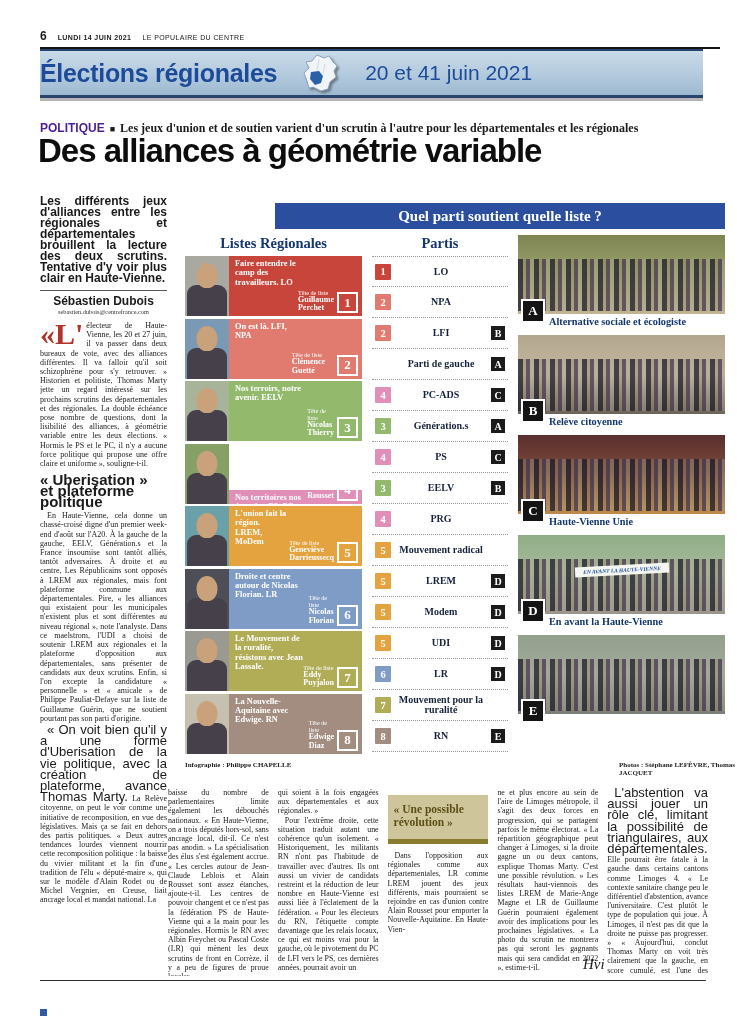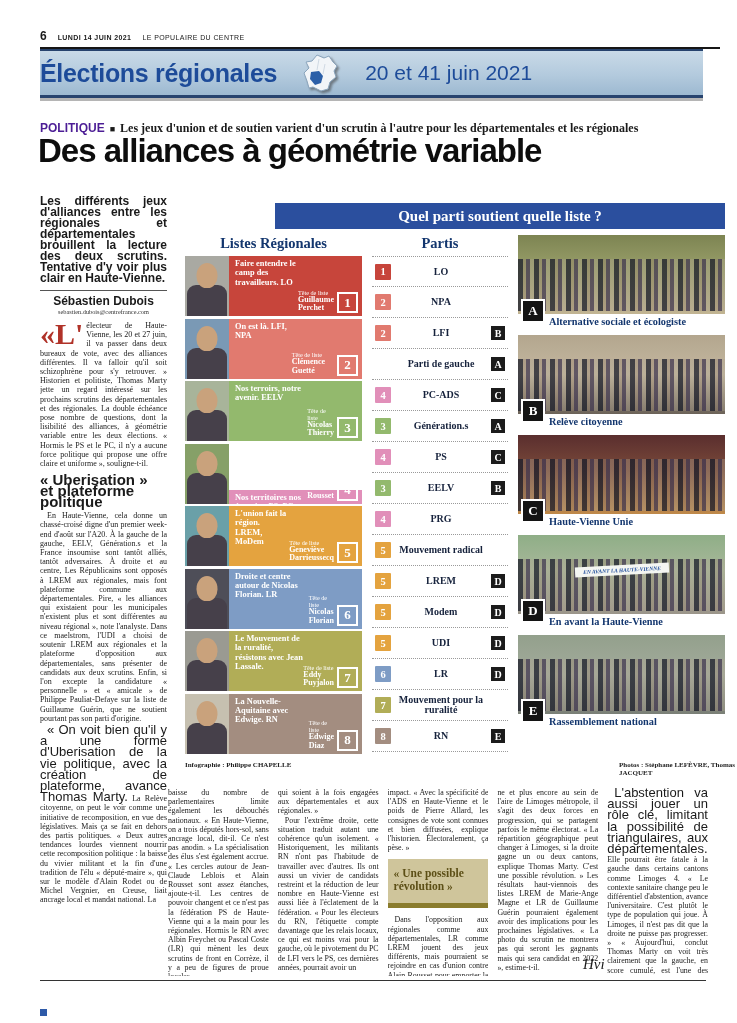--- a/index.html
+++ b/index.html
@@ -393,41 +393,39 @@
             <div class="photo-banner">EN AVANT LA HAUTE-VIENNE</div>
             <div class="dept-letter">D</div>
           </div>
           <div class="dept-caption">En avant la Haute-Vienne</div>
         </div>
 
         <div class="dept-row">
           <div class="dept-photo gp5">
             <div class="dept-letter">E</div>
           </div>
-          <div class="dept-caption">Rassemblement national</div>
         </div>
       </div>
     </div>
 
     <div class="credits">
       <span class="credit-info">Infographie : Philippe CHAPELLE</span>
       <span class="credit-photos">Photos : Stéphane LEFÈVRE, Thomas JOUHANNAUD et Franck JACQUET</span>
     </div>
   </div>
 
   <div class="bottom">
     <div class="bcol">
       <p>baisse du nombre de parlementaires limite également les débouchés nationaux. « En Haute-Vienne, on a trois députés hors-sol, sans ancrage local, dit-il. Ce n'est pas anodin. » La spécialisation des élus s'est également accrue. « Les cercles autour de Jean-Claude Leblois et Alain Rousset sont assez étanches, ajoute-t-il. Les centres de pouvoir changent et ce n'est pas la fédération PS de Haute-Vienne qui a la main pour les régionales. Hormis le RN avec Albin Freychet ou Pascal Coste (LR) qui mènent les deux scrutins de front en Corrèze, il y a peu de figures de proue locales</p>
     </div>
     <div class="bcol">
       <p>qui soient à la fois engagées aux départementales et aux régionales. »</p>
       <p class="ind">Pour l'extrême droite, cette situation traduit autant une cohérence qu'un isolement. « Historiquement, les militants RN n'ont pas l'habitude de travailler avec d'autres. Ils ont aussi un vivier de candidats restreint et la réduction de leur nombre en Haute-Vienne est aussi liée à l'éclatement de la fédération. « Pour les électeurs du RN, l'étiquette compte davantage que les relais locaux, ce qui est moins vrai pour la gauche, où le pivotement du PC de LFI vers le PS, ces dernières années, pourrait avoir un</p>
     </div>
     <div class="bcol">
-      <p>impact. « Avec la spécificité de l'ADS en Haute-Vienne et le poids de Pierre Allard, les consignes de vote sont connues et bien diffusées, explique l'historien. Électoralement, ça pèse. »</p>
       <div class="pullquote">« Une possible révolution »</div>
       <p class="ind">Dans l'opposition aux régionales comme aux départementales, LR comme LREM jouent des jeux différents, mais pourraient se rejoindre en cas d'union contre Alain Rousset pour emporter la Nouvelle-Aquitaine. En Haute-Vien-</p>
     </div>
     <div class="bcol">
       <p>ne et plus encore au sein de l'aire de Limoges métropole, il s'agit des deux forces en progression, qui se partagent parfois le même électorat. « La répartition géographique peut changer à Limoges, si la droite gagne un ou deux cantons, explique Thomas Marty. C'est une possible révolution. » Les résultats haut-viennois des listes LREM de Marie-Ange Magne et LR de Guillaume Guérin pourraient également avoir des implications pour les prochaines législatives. « La photo du scrutin ne montrera pas qui seront les gagnants mais qui sera candidat en 2022 », estime-t-il.</p>
     </div>
     <div class="bcol">
       <p class="ind"><span class="boldlead">L'abstention va aussi jouer un rôle clé, limitant la possibilité de triangulaires, aux départementales.</span> <span>Elle pourrait être fatale à la gauche dans certains cantons comme Limoges 4. « Le contexte sanitaire change peu le différentiel d'abstention, avance l'universitaire. C'est plutôt le type de population qui joue. À Limoges, il n'est pas dit que la droite ne puisse pas progresser. » « Aujourd'hui, conclut Thomas Marty on voit très clairement que la gauche, en score cumulé, est l'une des deux forces du département. Mais qui est l'autre ? Le scrutin départemental en donnera, je pense, une vision assez claire. » ■</span></p>
     </div>
   </div>

